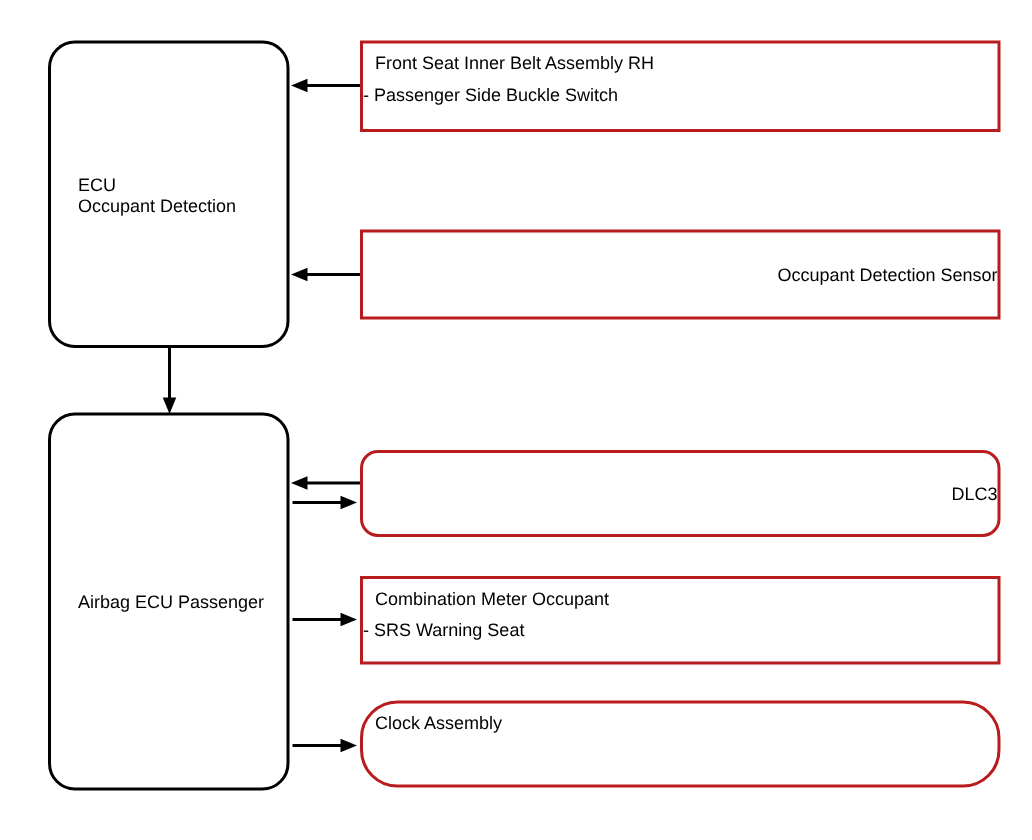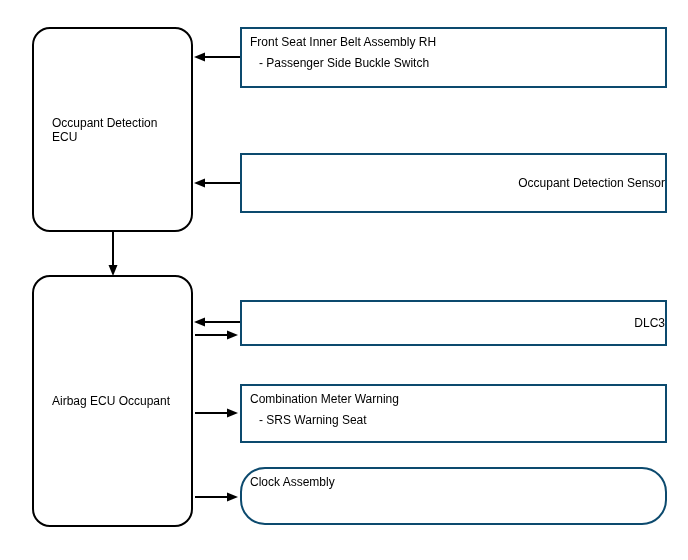--- a/index.html
+++ b/index.html
@@ -36,82 +36,81 @@
   #node-airbag-ecu   { top: 275px; height: 252px; }
   .round-node .line {
     line-height: 14px;
     white-space: nowrap;
   }
   
   .rect-node {
     position: absolute;
     left: 240px;
     width: 427px;
-    border: 2px solid #0c4a6e;
+    border: 2px solid #b91c1c;
     background: #ffffff;
     box-sizing: border-box;
     display: flex;
     flex-direction: column;
   }
   .rect-node.center { justify-content: center; text-align: right; }
   .rect-node.top    { justify-content: flex-start; padding-top: 3px; }
   #node-front-seat-belt    { top: 27px;  height: 61px; }
   #node-occupant-sensor    { top: 153px; height: 60px; }
-  #node-dlc3               { top: 300px; height: 46px; }
+  #node-dlc3               { top: 300px; height: 58px; border-radius: 12px; }
   #node-combination-meter  { top: 384px; height: 59px; }
   #node-clock-assembly     { top: 467px; height: 58px; border-radius: 25px; }
   .rect-node .title {
     padding-left: 8px;
     line-height: 21px;
     white-space: nowrap;
   }
   .rect-node .subtitle {
-    padding-left: 17px;
     line-height: 21px;
     white-space: nowrap;
   }
   
   #arrow-layer {
     position: absolute;
     left: 0;
     top: 0;
     width: 688px;
     height: 560px;
     pointer-events: none;
   }
 </style>
 </head>
 <body>
 
 <div id="canvas">
 
   <div class="round-node" id="node-occupant-ecu">
+    <div class="line">ECU</div>
     <div class="line">Occupant Detection</div>
-    <div class="line">ECU</div>
   </div>
 
   <div class="round-node" id="node-airbag-ecu">
-    <div class="line">Airbag ECU Occupant</div>
+    <div class="line">Airbag ECU Passenger</div>
   </div>
 
   <div class="rect-node top" id="node-front-seat-belt">
     <div class="title">Front Seat Inner Belt Assembly RH</div>
     <div class="subtitle">- Passenger Side Buckle Switch</div>
   </div>
 
   <div class="rect-node center" id="node-occupant-sensor">
     <div class="title">Occupant Detection Sensor</div>
   </div>
 
   <div class="rect-node center" id="node-dlc3">
     <div class="title">DLC3</div>
   </div>
 
   <div class="rect-node top" id="node-combination-meter">
-    <div class="title">Combination Meter Warning</div>
+    <div class="title">Combination Meter Occupant</div>
     <div class="subtitle">- SRS Warning Seat</div>
   </div>
 
   <div class="rect-node top" id="node-clock-assembly">
     <div class="title">Clock Assembly</div>
   </div>
 
   <svg id="arrow-layer" viewBox="0 0 688 560" xmlns="http://www.w3.org/2000/svg">
 
     <g>

